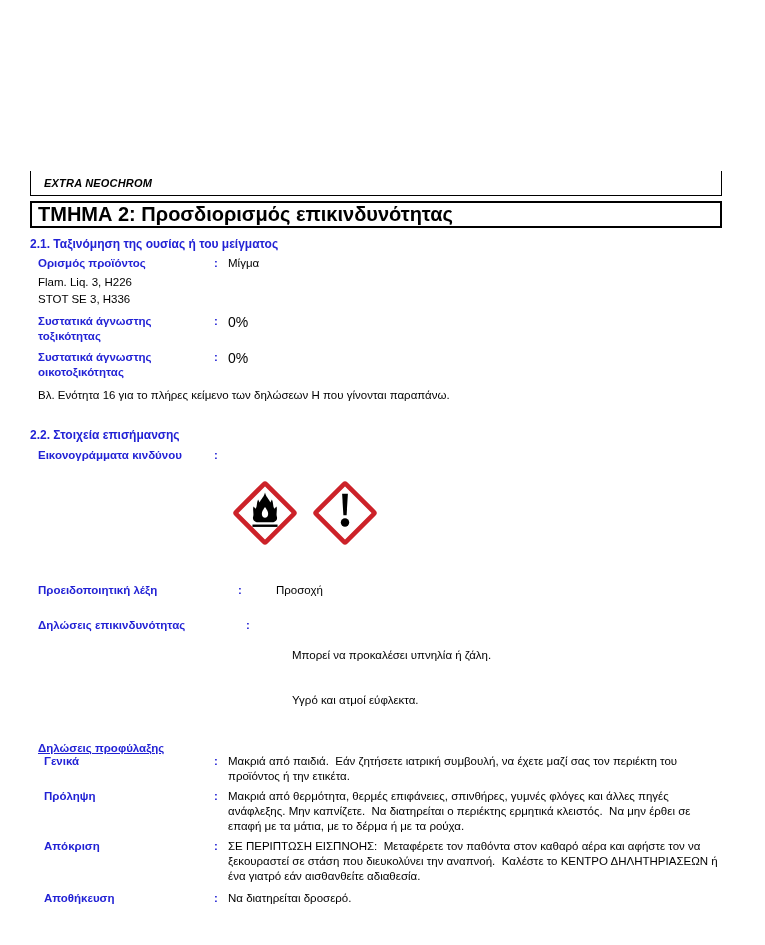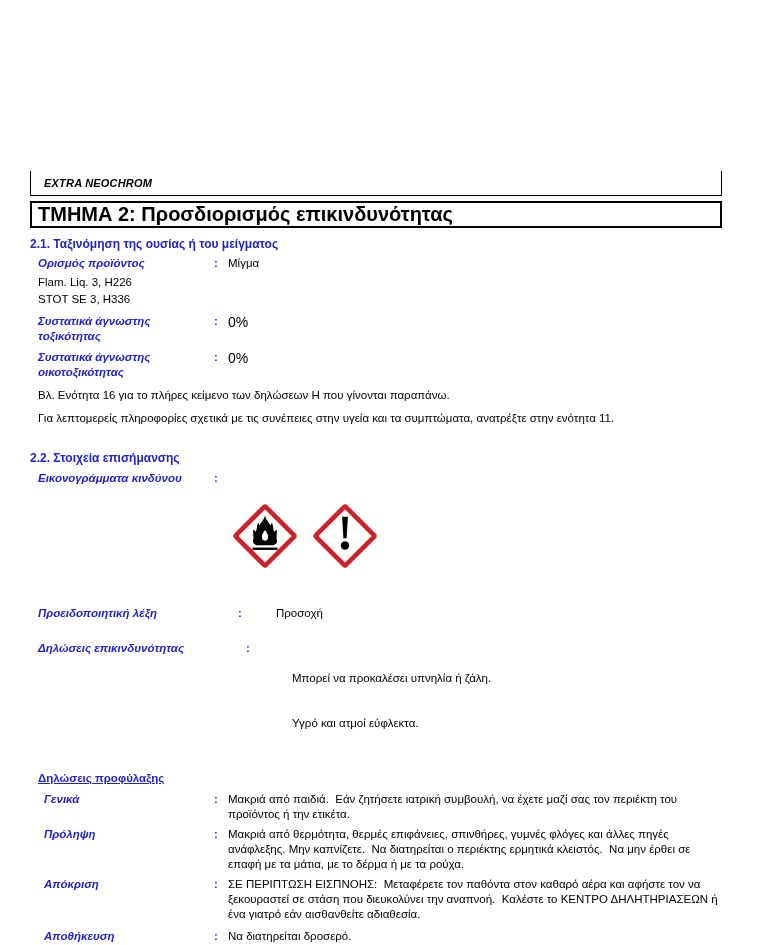--- a/index.html
+++ b/index.html
@@ -48,21 +48,21 @@
 
   .row {
     display: grid;
     grid-template-columns: 176px 14px 1fr;
     padding-left: 8px;
     margin-top: 5px;
     font-size: 11.5px;
     line-height: 15px;
   }
   .row.sub { padding-left: 14px; grid-template-columns: 170px 14px 1fr; }
-  .row .label { color: #2222d5; font-weight: bold; font-style: italic; }
+  .row .label { color: #2222d5; font-weight: bold; }
   .row .label span { display: block; }
   .row .colon { color: #2222d5; font-weight: bold; }
   .row .value { color: #000; white-space: pre-wrap; }
   .row .value.big { font-size: 14px; line-height: 16px; }
   .row .value span { display: block; }
 
   .link-heading {
     margin-top: 7px;
     padding-left: 8px;
     color: #2222d5;
@@ -77,21 +77,21 @@
     font-size: 11.5px;
     line-height: 14.5px;
   }
   .note {
     padding-left: 8px;
     margin-top: 8px;
     font-size: 11.5px;
     line-height: 15px;
   }
   .prec-heading {
-    margin-top: 11px;
+    margin-top: 4px;
     padding-left: 8px;
     color: #2222d5;
     font-weight: bold;
     font-size: 11.5px;
     text-decoration: underline;
   }
   .pictos { display: flex; gap: 14px; padding-left: 4px; padding-top: 2px; }
   .picto { width: 66px; height: 66px; }
 </style>
 </head>
@@ -132,21 +132,20 @@
     <div class="row" style="margin-top:6px;">
       <div class="label">
         <span>Συστατικά άγνωστης</span>
         <span>οικοτοξικότητας</span>
       </div>
       <div class="colon">:</div>
       <div class="value big">0%</div>
     </div>
 
     <div class="note" style="">Βλ. Ενότητα 16 για το πλήρες κείμενο των δηλώσεων H που γίνονται παραπάνω.</div>
-    <div class="note">Για λεπτομερείς πληροφορίες σχετικά με τις συνέπειες στην υγεία και τα συμπτώματα, ανατρέξτε στην ενότητα 11.</div>
 
     <div class="h-sub gap-top">2.2. Στοιχεία επισήμανσης</div>
 
     <div class="row" style="margin-top:6px;">
       <div class="label">Εικονογράμματα κινδύνου</div>
       <div class="colon">:</div>
       <div class="value">
         <div class="pictos">
           
           <svg class="picto" viewBox="0 0 100 100" aria-hidden="true">
@@ -175,21 +174,21 @@
       <div class="label">Δηλώσεις επικινδυνότητας</div>
       <div class="colon">:</div>
       <div class="value">
         <span>Μπορεί να προκαλέσει υπνηλία ή ζάλη.</span>
         <span>Υγρό και ατμοί εύφλεκτα.</span>
       </div>
     </div>
 
     <div class="prec-heading">Δηλώσεις προφύλαξης</div>
 
-    <div class="row sub" style="margin-top:8px;">
+    <div class="row sub" style="margin-top:0;">
       <div class="label">Γενικά</div>
       <div class="colon">:</div>
       <div class="value">Μακριά από παιδιά.  Εάν ζητήσετε ιατρική συμβουλή, να έχετε μαζί σας τον περιέκτη του προϊόντος ή την ετικέτα.</div>
     </div>
 
     <div class="row sub">
       <div class="label">Πρόληψη</div>
       <div class="colon">:</div>
       <div class="value">Μακριά από θερμότητα, θερμές επιφάνειες, σπινθήρες, γυμνές φλόγες και άλλες πηγές ανάφλεξης. Μην καπνίζετε.  Να διατηρείται ο περιέκτης ερμητικά κλειστός.  Να μην έρθει σε επαφή με τα μάτια, με το δέρμα ή με τα ρούχα.</div>
     </div>

